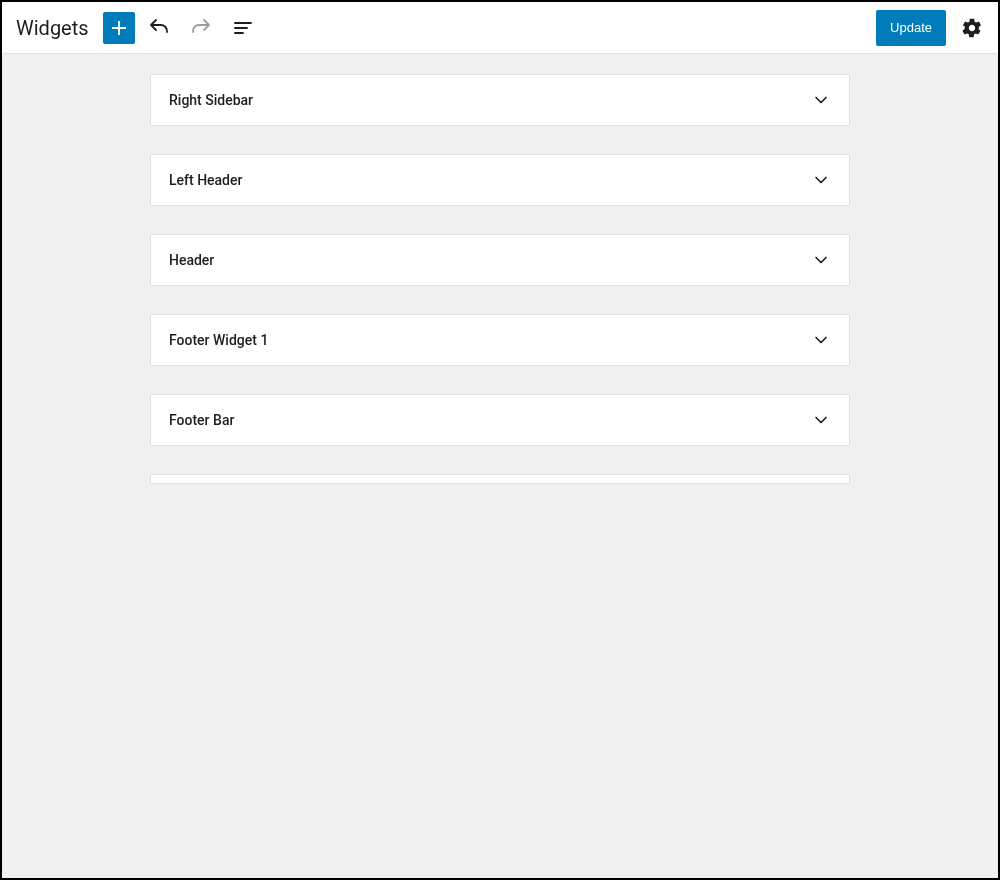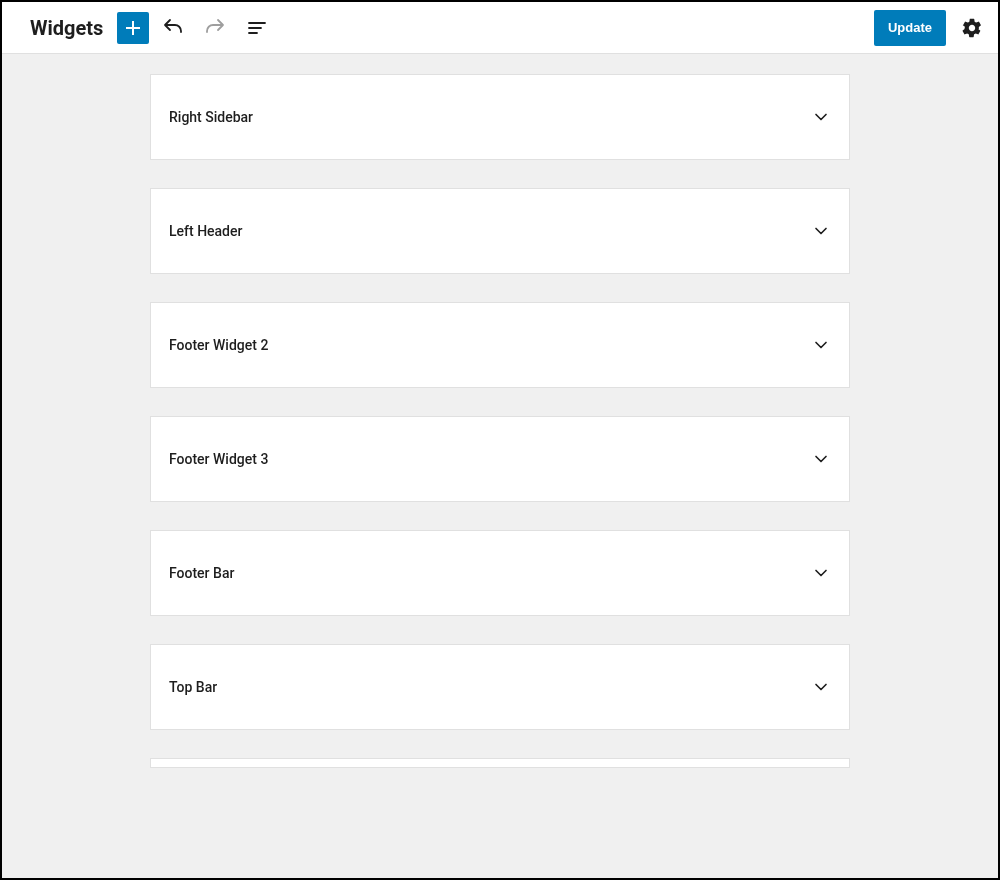--- a/index.html
+++ b/index.html
@@ -30,23 +30,23 @@
     background: #ffffff;
     border-bottom: 1px solid #e0e0e0;
   }
   .toolbar-left {
     display: flex;
     align-items: center;
     gap: 6px;
   }
   .page-title {
     font-size: 20px;
-    font-weight: 700;
-    color: #1e1e1e;
-    margin-left: 20px;
+    font-weight: 400;
+    color: #1e1e1e;
+    margin-left: 6px;
     margin-right: 8px;
   }
   .btn-icon {
     width: 36px;
     height: 36px;
     border: none;
     background: transparent;
     display: flex;
     align-items: center;
     justify-content: center;
@@ -72,21 +72,21 @@
   }
   .btn-update {
     background: #007cba;
     color: #fff;
     border: none;
     padding: 0 14px;
     height: 36px;
     font-size: 13px;
     border-radius: 2px;
     cursor: pointer;
-    font-weight: 700;
+    font-weight: 400;
   }
   .content-area {
     flex: 1;
     background: #f0f0f0;
     overflow-y: auto;
     padding: 20px 0;
   }
   .widget-list {
     width: 700px;
     margin: 0 auto;
@@ -96,21 +96,21 @@
   }
   .widget-panel {
     background: #ffffff;
     border: 1px solid #e0e0e0;
     border-radius: 0;
   }
   .widget-panel-header {
     display: flex;
     align-items: center;
     justify-content: space-between;
-    padding: 32px 18px;
+    padding: 15px 18px;
     cursor: pointer;
   }
   .widget-panel-title {
     font-size: 14px;
     font-weight: 500;
     color: #1e1e1e;
   }
   .chevron {
     color: #1e1e1e;
     display: flex;
@@ -192,67 +192,57 @@
         <div class="widget-panel-header">
           <span class="widget-panel-title">Left Header</span>
           <span class="chevron">
               <svg width="20" height="20" viewBox="0 0 24 24" fill="none">
                 <path d="M6 9l6 6 6-6" stroke="currentColor" stroke-width="2" stroke-linecap="round" stroke-linejoin="round"></path>
               </svg>
             </span>
         </div>
       </div>
 
-
-
-      <div class="widget-panel">
-        <div class="widget-panel-header">
-          <span class="widget-panel-title">Footer Widget 2</span>
-          <span class="chevron">
-              <svg width="20" height="20" viewBox="0 0 24 24" fill="none">
-                <path d="M6 9l6 6 6-6" stroke="currentColor" stroke-width="2" stroke-linecap="round" stroke-linejoin="round"></path>
-              </svg>
-            </span>
-        </div>
-      </div>
-
-      <div class="widget-panel">
-        <div class="widget-panel-header">
-          <span class="widget-panel-title">Footer Widget 3</span>
-          <span class="chevron">
-              <svg width="20" height="20" viewBox="0 0 24 24" fill="none">
-                <path d="M6 9l6 6 6-6" stroke="currentColor" stroke-width="2" stroke-linecap="round" stroke-linejoin="round"></path>
-              </svg>
-            </span>
-        </div>
-      </div>
+      <div class="widget-panel">
+        <div class="widget-panel-header">
+          <span class="widget-panel-title">Header</span>
+          <span class="chevron">
+              <svg width="20" height="20" viewBox="0 0 24 24" fill="none">
+                <path d="M6 9l6 6 6-6" stroke="currentColor" stroke-width="2" stroke-linecap="round" stroke-linejoin="round"></path>
+              </svg>
+            </span>
+        </div>
+      </div>
+
+
+      <div class="widget-panel">
+        <div class="widget-panel-header">
+          <span class="widget-panel-title">Footer Widget 1</span>
+          <span class="chevron">
+              <svg width="20" height="20" viewBox="0 0 24 24" fill="none">
+                <path d="M6 9l6 6 6-6" stroke="currentColor" stroke-width="2" stroke-linecap="round" stroke-linejoin="round"></path>
+              </svg>
+            </span>
+        </div>
+      </div>
+
 
 
 
       <div class="widget-panel">
         <div class="widget-panel-header">
           <span class="widget-panel-title">Footer Bar</span>
           <span class="chevron">
               <svg width="20" height="20" viewBox="0 0 24 24" fill="none">
                 <path d="M6 9l6 6 6-6" stroke="currentColor" stroke-width="2" stroke-linecap="round" stroke-linejoin="round"></path>
               </svg>
             </span>
         </div>
       </div>
 
-      <div class="widget-panel">
-        <div class="widget-panel-header">
-          <span class="widget-panel-title">Top Bar</span>
-          <span class="chevron">
-              <svg width="20" height="20" viewBox="0 0 24 24" fill="none">
-                <path d="M6 9l6 6 6-6" stroke="currentColor" stroke-width="2" stroke-linecap="round" stroke-linejoin="round"></path>
-              </svg>
-            </span>
-        </div>
-      </div>
 
       <div class="widget-panel" style="min-height:10px;">
       </div>
 
     </div>
   </div>
 
 </div>
 
 </body></html>

